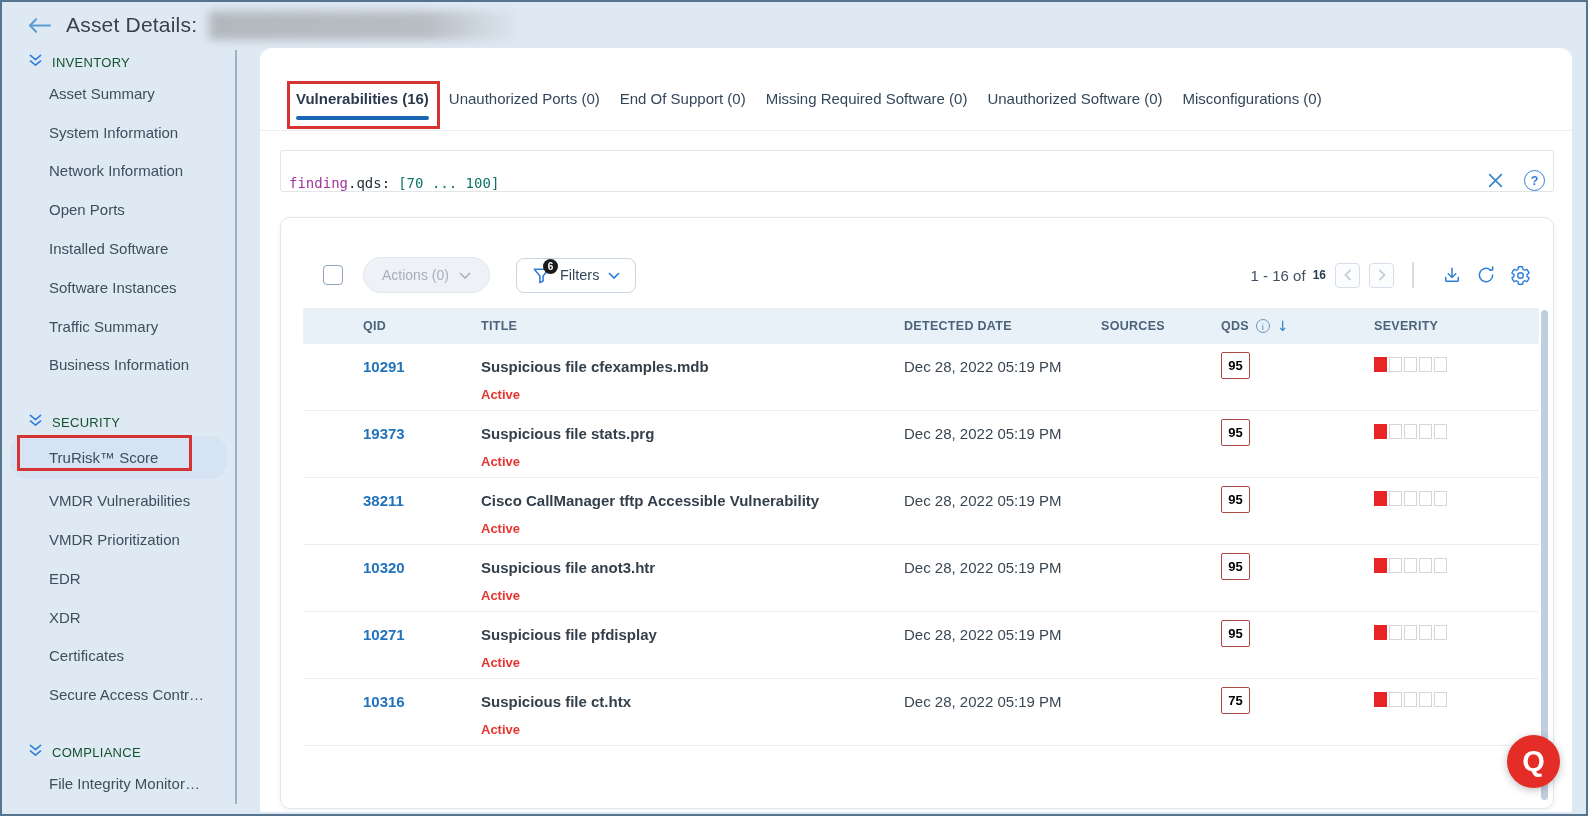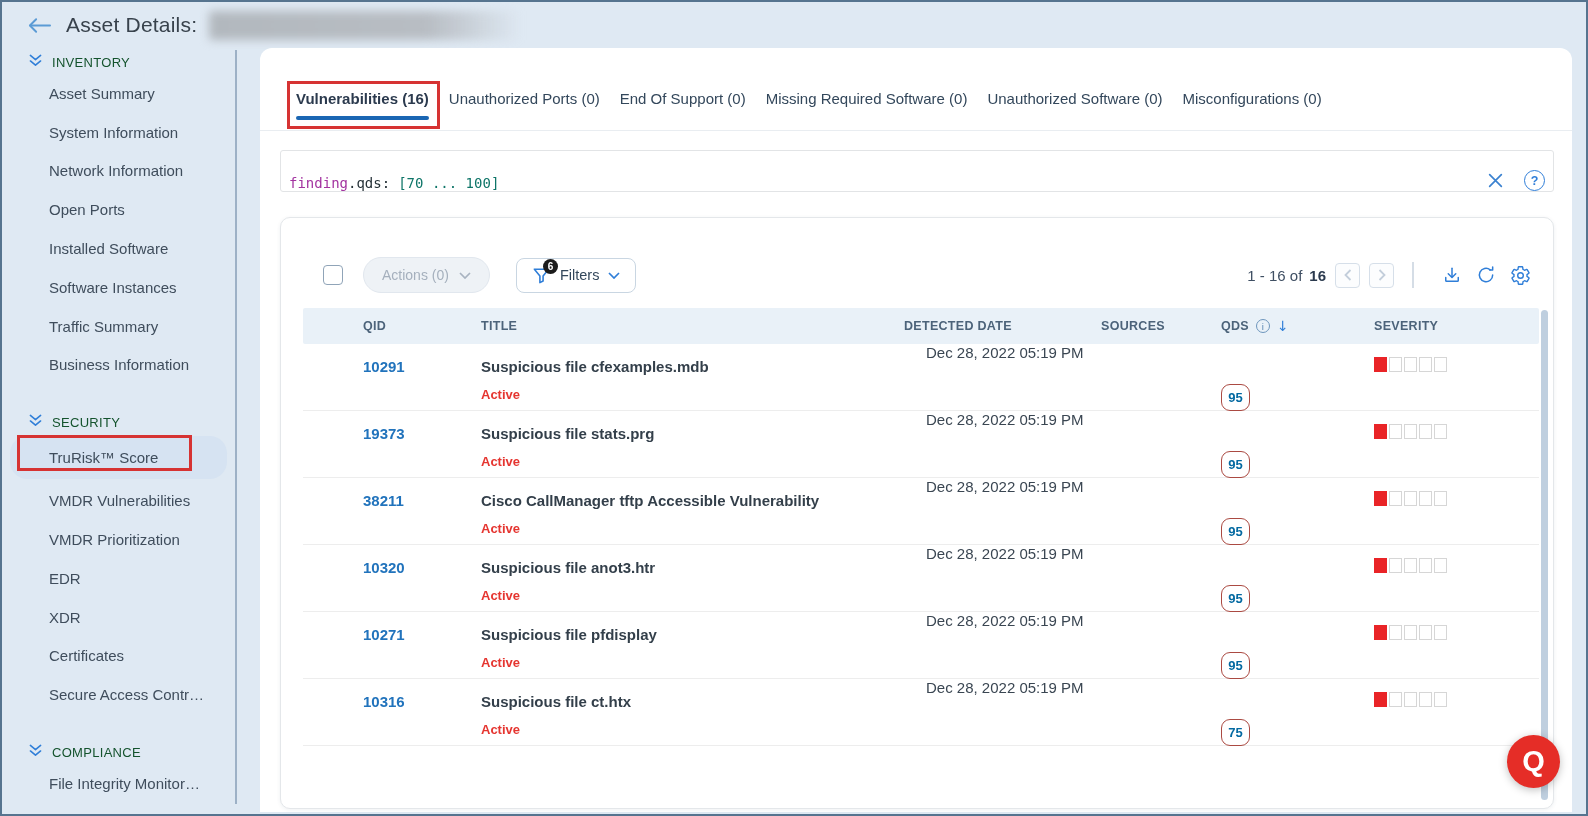--- a/index.html
+++ b/index.html
@@ -73,21 +73,21 @@
   .btn-filters { margin-left: 26px; display: inline-flex; align-items: center; gap: 9px;
                  background: #fff; border: 1px solid #c9d6e2; border-radius: 8px;
                  padding: 7px 15px; font-size: 14.5px; color: #33475b;
                  font-family: "Liberation Sans", sans-serif; cursor: pointer; }
   .funnel-wrap { position: relative; display: inline-flex; }
   .f-badge { position: absolute; top: -7px; right: -7px; width: 15px; height: 15px;
              background: #1b1b1b; color: #fff; border-radius: 50%; font-size: 10px; font-weight: bold;
              display: flex; align-items: center; justify-content: center; }
   .tb-right { margin-left: auto; display: flex; align-items: center; }
   .pg-text { font-size: 15px; color: #3f4f63; }
-  .pg-total { font-size: 15px; font-weight: bold; color: #2b3a4e; margin-left: 7px; }
+  .pg-total { font-size: 12px; font-weight: bold; color: #2b3a4e; margin-left: 7px; }
   .pg-btn { width: 25px; height: 25px; border: 1px solid #d6dfe9; border-radius: 4px; background: #fcfdfe;
             display: inline-flex; align-items: center; justify-content: center; margin-left: 9px; cursor: pointer; }
   .tb-div { width: 2px; height: 26px; background: #d5dde6; margin: 0 14px 0 18px; }
   .ico { display: inline-flex; align-items: center; justify-content: center; margin-left: 14px; cursor: pointer; }
 
   .grid-cols { display: grid; grid-template-columns: 60px 118px 1fr 197px 120px 153px 165px; }
   .thead { height: 36px; align-items: center; background: #e9f1f8; margin: 0 14px 0 22px;
            border-radius: 2px; color: #4c637a; font-size: 12.5px; font-weight: bold; letter-spacing: .3px; }
   .th { cursor: pointer; }
   .th-qds { display: flex; align-items: center; gap: 7px; }
@@ -97,26 +97,26 @@
   .info-ico::before { content: "i"; }
   .sort-ico { color: #2f7ed8; font-size: 14px; font-weight: normal; font-family: "DejaVu Sans", sans-serif; }
   .sort-ico::before { content: "\2193"; }
 
   .trow { margin: 0 14px 0 22px; height: 67px; border-bottom: 1px solid #ededed; cursor: pointer; }
   .td-qid { padding-top: 14px; }
   .qid-link { font-size: 15px; font-weight: bold; color: #2173bc; text-decoration: none; }
   .td-title { padding-top: 14px; }
   .v-title { font-size: 15px; font-weight: bold; color: #333f4a; }
   .v-status { margin-top: 12px; font-size: 13px; font-weight: bold; color: #e53530; }
-  .td-date { font-size: 15px; color: #3a4652; margin-left: 22px; }
+  .td-date { padding-top: 14px; font-size: 15px; color: #3a4652; }
   .td-sources { padding-top: 14px; font-size: 14px; color: #3a4652; }
   .td-qds { padding-top: 8px; }
   .qds-badge { display: inline-flex; align-items: center; justify-content: center; min-width: 29px;
-               height: 27px; padding: 0 6px; border: 1.5px solid #ab4a42; border-radius: 9px;
-               color: #0369a1; font-size: 13px; font-weight: bold; background: #fff; margin-top: 32px; }
+               height: 27px; padding: 0 6px; border: 1.5px solid #ab4a42; border-radius: 2px;
+               color: #000000; font-size: 13px; font-weight: bold; background: #fff; }
   .td-sev { padding-top: 13px; }
   .sev-bar { display: inline-flex; }
   .sev-sq { width: 13px; height: 15px; border: 1px solid #d6d6d6; background: #fff;
             display: inline-block; margin-right: 2px; }
   .sev-sq.filled { background: #e92427; border-color: #e92427; }
 
   .vscroll { position: absolute; right: 5px; top: 92px; bottom: 8px; width: 7px;
              background: #bfcfdf; border-radius: 4px; cursor: grab; }
 
   

